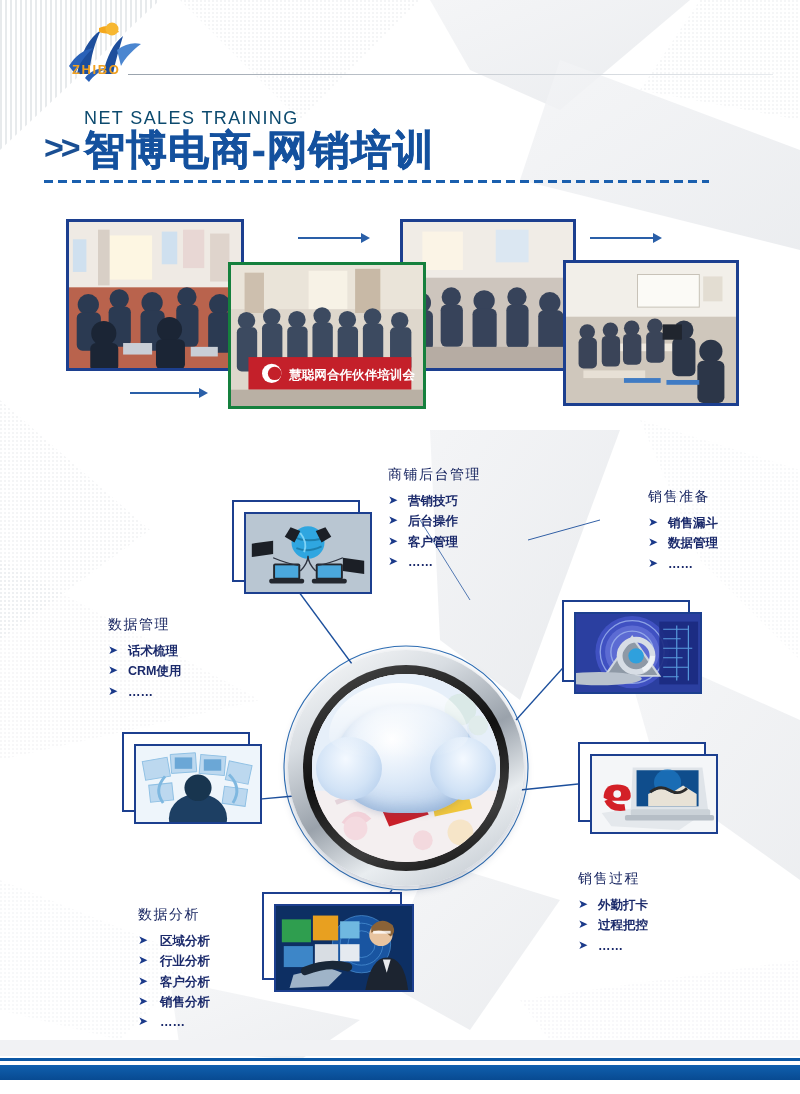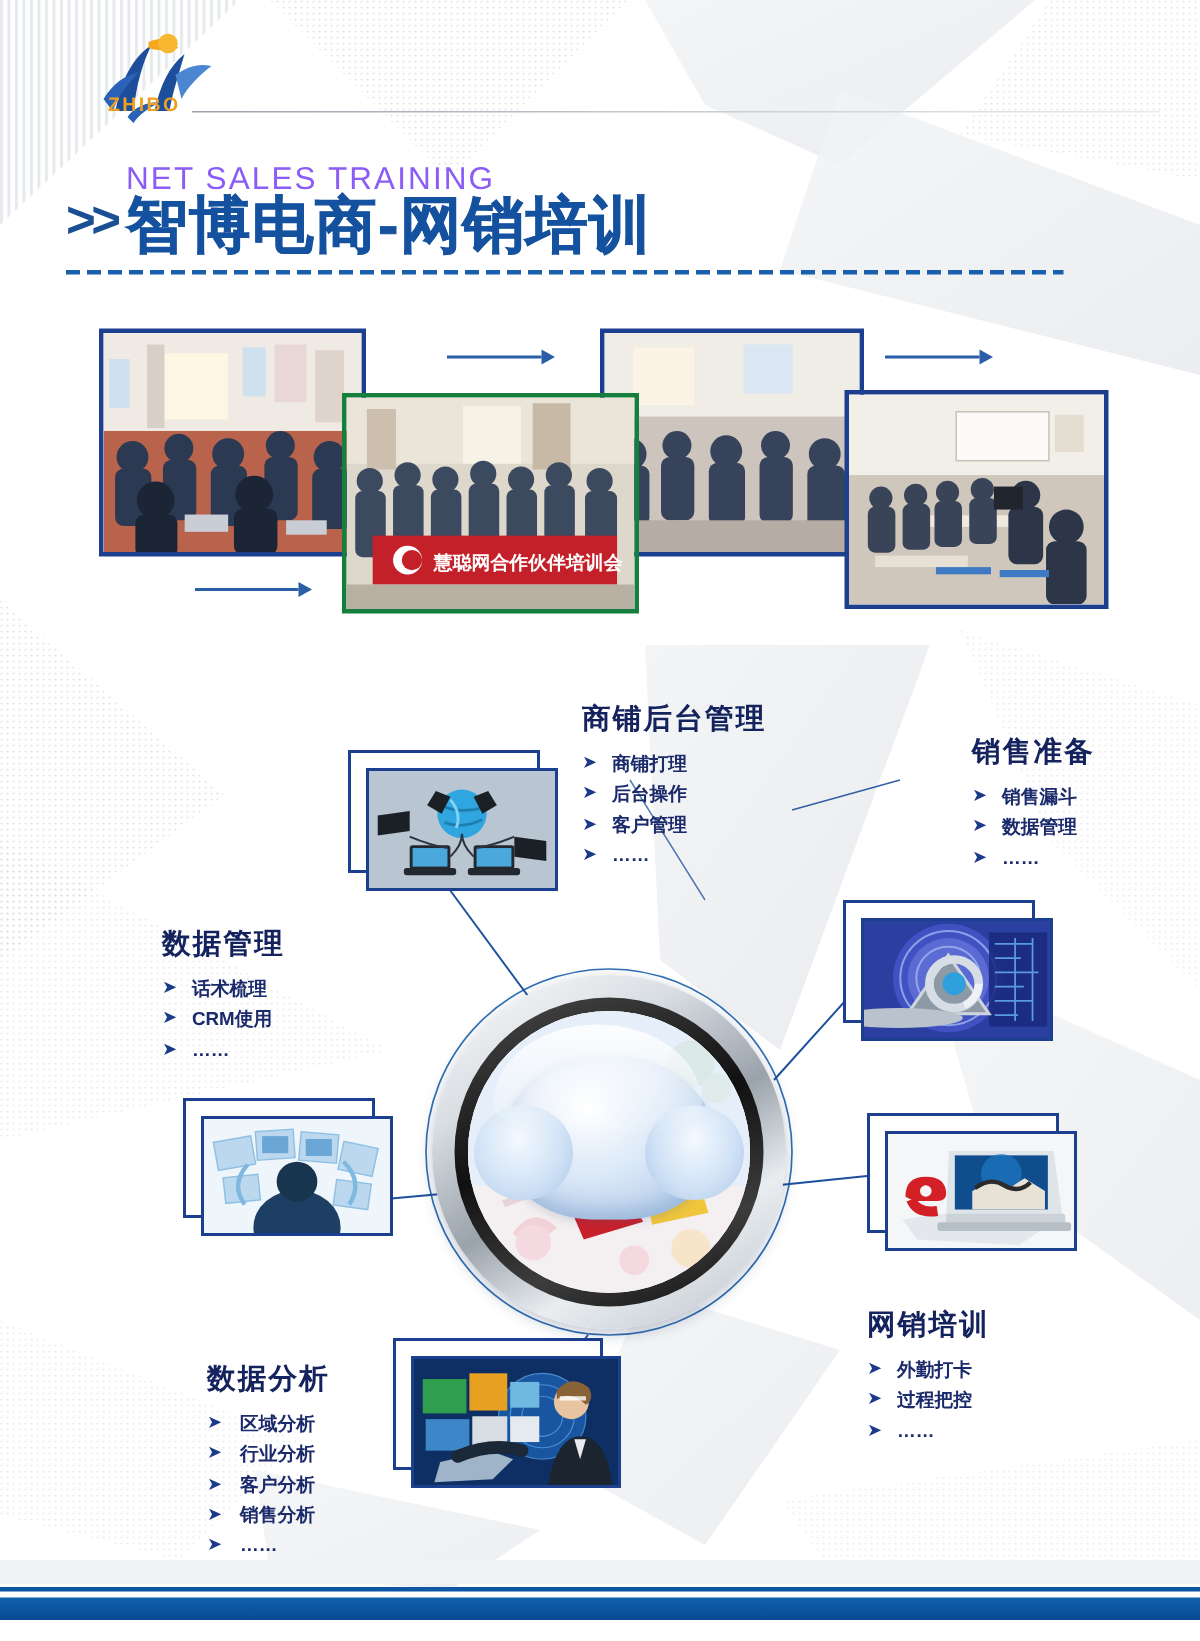--- a/index.html
+++ b/index.html
@@ -22,21 +22,21 @@
   }
   .logo-rule{
     position:absolute;left:128px;top:74px;width:645px;height:1px;
     background:linear-gradient(to right,#9aa3ad,#c9ced4 55%,#e8ebee);
   }
 
   
   .title-block{position:absolute;left:44px;top:108px;z-index:6;}
   .title-en{
     position:absolute;left:40px;top:0;
-    font-size:21px;letter-spacing:1.4px;color:#8b5cf6;font-weight:400;
+    font-size:18px;letter-spacing:1.4px;color:#0c4a6e;font-weight:400;
     white-space:nowrap;
   }
   .chev{
     position:absolute;left:0px;top:22px;
     font-size:34px;font-weight:700;color:#1a4f93;letter-spacing:-3px;
     line-height:1;
   }
   .title-cn{
     position:absolute;left:40px;top:20px;
     font-size:41px;font-weight:700;color:#14519e;
@@ -128,22 +128,22 @@
   }
   .n-net  {left:232px;top:500px;width:128px;height:82px;}
   .n-at   {left:562px;top:600px;width:128px;height:82px;}
   .n-scr  {left:122px;top:732px;width:128px;height:80px;}
   .n-elap {left:578px;top:742px;width:128px;height:80px;}
   .n-touch{left:262px;top:892px;width:140px;height:88px;}
 
   
   .sect{position:absolute;z-index:9;}
   .sect h3{
-    margin:0 0 7px 0;font-size:19px;font-weight:700;color:#14225e;
-    letter-spacing:1.5px;white-space:nowrap;text-align:right;
+    margin:0 0 7px 0;font-size:14px;font-weight:400;color:#14225e;
+    letter-spacing:1.5px;white-space:nowrap;
   }
   .sect ul{margin:0;padding:0;list-style:none;}
   .sect li{
     font-size:12.5px;font-weight:700;color:#1b2a6b;
     line-height:1.62;white-space:nowrap;position:relative;padding-left:20px;
   }
   .sect li .bul{
     position:absolute;left:0;top:0px;color:#1b3a8a;font-size:12px;font-weight:700;
   }
   .s-shop {left:388px;top:466px;}
@@ -527,21 +527,21 @@
     <div class="hub-cloud"></div>
     <div class="hub-gloss"></div>
     <div class="hub-label">
     </div>
   </div>
 </div>
 
 <div class="sect s-shop">
   <h3>商铺后台管理</h3>
   <ul>
-    <li><span class="bul">➤</span><span>商铺打理</span></li>
+    <li><span class="bul">➤</span><span>营销技巧</span></li>
     <li><span class="bul">➤</span><span>后台操作</span></li>
     <li><span class="bul">➤</span><span>客户管理</span></li>
     <li><span class="bul">➤</span><span>……</span></li>
   </ul>
 </div>
 
 <div class="sect s-prep">
   <h3>销售准备</h3>
   <ul>
     <li><span class="bul">➤</span><span>销售漏斗</span></li>
@@ -564,21 +564,21 @@
   <ul>
     <li><span class="bul">➤</span><span>区域分析</span></li>
     <li><span class="bul">➤</span><span>行业分析</span></li>
     <li><span class="bul">➤</span><span>客户分析</span></li>
     <li><span class="bul">➤</span><span>销售分析</span></li>
     <li><span class="bul">➤</span><span>……</span></li>
   </ul>
 </div>
 
 <div class="sect s-proc">
-  <h3>网销培训</h3>
+  <h3>销售过程</h3>
   <ul>
     <li><span class="bul">➤</span><span>外勤打卡</span></li>
     <li><span class="bul">➤</span><span>过程把控</span></li>
     <li><span class="bul">➤</span><span>……</span></li>
   </ul>
 </div>
 
 <div class="footer">
   <div class="f-band f1"></div>
   <div class="f-band f2"></div>

